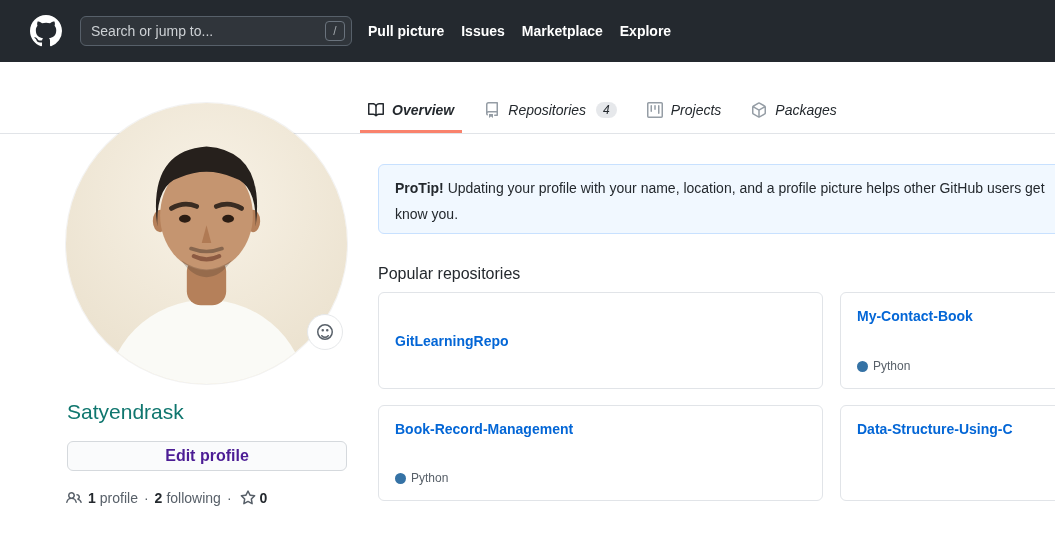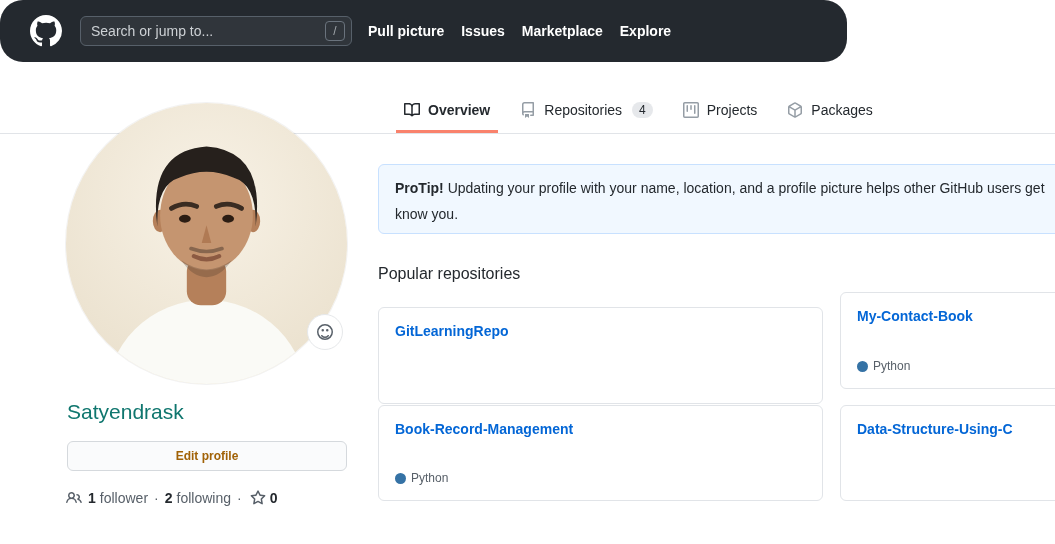--- a/index.html
+++ b/index.html
@@ -1,72 +1,72 @@
 <!DOCTYPE html>
 <html><head>
 <meta charset="utf-8">
 <style>
   html,body{margin:0;padding:0;background:#fff;}
   *{box-sizing:border-box;font-family:"Liberation Sans", sans-serif;}
   .screen{position:relative;width:1055px;height:544px;overflow:hidden;background:#fff;}
 
   
-  .navbar{position:absolute;left:0;top:0;width:847px;height:62px;background:#24292f;border-radius:23px;}
+  .navbar{position:absolute;left:0;top:0;width:1055px;height:62px;background:#24292f;}
   .logo{position:absolute;left:30px;top:15px;width:32px;height:32px;color:#fff;cursor:pointer;}
   .logo svg{width:32px;height:32px;display:block;}
   .search{position:absolute;left:80px;top:16px;width:272px;height:30px;border:1px solid #57606a;
           border-radius:6px;background:rgba(255,255,255,0.06);display:flex;align-items:center;}
   .search input{flex:1;background:transparent;border:none;outline:none;color:#fff;
           font-size:14px;padding:0 10px;}
   .search input::placeholder{color:#cdd1d5;opacity:1;}
   .slash-key{width:20px;height:20px;margin-right:6px;border:1px solid #6a737d;border-radius:4px;
           color:#a0a6ab;font-size:12px;display:flex;align-items:center;justify-content:center;}
   .nav-links{position:absolute;left:368px;top:0;height:62px;display:flex;align-items:center;gap:17px;}
   .nav-links a{color:#fff;font-size:14px;font-weight:700;text-decoration:none;cursor:pointer;white-space:nowrap;}
 
   
   .tabs-border{position:absolute;left:0;top:133px;width:1055px;height:1px;background:#e1e4e8;}
-  .tabs{position:absolute;left:396px;top:62px;height:71px;display:flex;align-items:flex-end;gap:14px;z-index:1;}
+  .tabs{position:absolute;left:360px;top:62px;height:71px;display:flex;align-items:flex-end;gap:14px;z-index:1;font-style:italic;}
   .tab{display:flex;align-items:center;gap:8px;padding:0 8px 12px;border-bottom:3px solid transparent;
        font-size:14px;color:#24292e;text-decoration:none;cursor:pointer;white-space:nowrap;}
   .tab .ticon{display:flex;color:#959da5;}
   .tab .ticon svg{width:16px;height:16px;}
   .tab.active{font-weight:700;border-bottom-color:#f9826c;}
   .tab.active .ticon{color:#24292e;}
   .counter{margin-left:2px;background:rgba(209,213,218,0.55);border-radius:10px;padding:1px 7px;
        font-size:12px;color:#24292e;font-weight:400;}
 
   
   .avatar{position:absolute;left:66px;top:103px;width:281px;height:281px;border-radius:50%;overflow:hidden;
        z-index:2;box-shadow:0 0 0 1px rgba(27,31,35,0.06);cursor:pointer;}
   .avatar svg{width:100%;height:100%;display:block;}
   .status-btn{position:absolute;left:307px;top:314px;width:36px;height:36px;border-radius:50%;background:#fff;
        border:1px solid #e6e8ea;z-index:3;display:flex;align-items:center;justify-content:center;
        color:#586069;cursor:pointer;padding:0;}
   .status-btn svg{width:16px;height:16px;}
   .username{position:absolute;left:67px;top:400px;margin:0;font-size:21px;font-weight:400;color:#0f766e;}
   .edit-btn{position:absolute;left:67px;top:441px;width:280px;height:30px;background:#fafbfc;
-       border:1px solid #d5d9dd;border-radius:6px;font-size:12px;font-weight:700;color:#a16207;cursor:pointer;}
+       border:1px solid #d5d9dd;border-radius:6px;font-size:16px;font-weight:700;color:#4c1d95;cursor:pointer;}
   .follow-row{position:absolute;left:66px;top:490px;display:flex;align-items:center;gap:4px;
        font-size:14px;color:#586069;}
   .follow-row b{color:#24292e;font-weight:700;}
   .follow-row .picon{display:flex;color:#586069;margin-right:2px;}
   .follow-row .picon svg,.follow-row .sicon svg{width:16px;height:16px;}
   .follow-row .sicon{display:flex;color:#586069;margin-left:2px;}
   .follow-row .dot{margin:0 2px;}
   .follow-row a{text-decoration:none;color:inherit;display:flex;gap:4px;align-items:center;cursor:pointer;}
 
   
   .banner{position:absolute;left:378px;top:164px;width:704px;height:70px;background:#f1f8ff;
        border:1px solid #c8e1ff;border-radius:6px;padding:10px 16px;font-size:14px;color:#24292e;line-height:26px;}
   .banner-line{white-space:nowrap;}
   .popular-heading{position:absolute;left:378px;top:265px;margin:0;font-size:16px;font-weight:400;color:#24292e;}
   .card{position:absolute;width:445px;background:#fff;border:1px solid #e1e4e8;border-radius:6px;
        padding:15px 16px;display:flex;flex-direction:column;justify-content:space-between;}
-  .card-0{left:378px;top:307px;height:97px;}
+  .card-0{left:378px;top:292px;height:97px;justify-content:center;}
   .card-1{left:840px;top:292px;height:97px;}
   .card-2{left:378px;top:405px;height:96px;text-align:center;}
   .card-3{left:840px;top:405px;height:96px;}
   .repo-name{font-size:14px;font-weight:700;color:#0366d6;text-decoration:none;cursor:pointer;align-self:flex-start;}
   .lang-row{display:flex;align-items:center;gap:5px;font-size:12px;color:#586069;}
   .lang-dot{width:11px;height:11px;border-radius:50%;display:inline-block;}
 </style>
 </head>
 <body>
 
@@ -162,21 +162,21 @@
   <h1 class="username">Satyendrask</h1>
   <button class="edit-btn">Edit profile</button>
   <div class="follow-row">
     <span class="picon">
       <svg viewBox="0 0 16 16" fill="currentColor">
           <path d="M2 5.5a3.5 3.5 0 1 1 5.898 2.549 5.508 5.508 0 0 1 3.034 4.084.75.75 0 1 1-1.482.235 4 4 0 0 0-7.9 0 .75.75 0 0 1-1.482-.236A5.507 5.507 0 0 1 3.102 8.05 3.493 3.493 0 0 1 2 5.5ZM11 4a3.001 3.001 0 0 1 2.22 5.018 5.01 5.01 0 0 1 2.56 3.012.749.749 0 0 1-.885.954.752.752 0 0 1-.549-.514 3.507 3.507 0 0 0-2.522-2.372.75.75 0 0 1-.574-.73v-.352a.75.75 0 0 1 .416-.672A1.5 1.5 0 0 0 11 5.5.75.75 0 0 1 11 4Zm-5.5-.5a2 2 0 1 0-.001 3.999A2 2 0 0 0 5.5 3.5Z"></path>
         </svg>
     </span>
     <a>
       <b>1</b>
-      <span>follower</span>
+      <span>profile</span>
     </a>
     <span class="dot">·</span>
     <a>
       <b>2</b>
       <span>following</span>
     </a>
     <span class="dot">·</span>
     <span class="sicon">
       <svg viewBox="0 0 16 16" fill="currentColor">
           <path d="M8 .25a.75.75 0 0 1 .673.418l1.882 3.815 4.21.612a.75.75 0 0 1 .416 1.279l-3.046 2.97.719 4.192a.751.751 0 0 1-1.088.791L8 12.347l-3.766 1.98a.75.75 0 0 1-1.088-.79l.72-4.194L.818 6.374a.75.75 0 0 1 .416-1.28l4.21-.611L7.327.668A.75.75 0 0 1 8 .25Zm0 2.445L6.615 5.5a.75.75 0 0 1-.564.41l-3.097.45 2.24 2.184a.75.75 0 0 1 .216.664l-.528 3.084 2.769-1.456a.75.75 0 0 1 .698 0l2.77 1.456-.53-3.084a.75.75 0 0 1 .216-.664l2.24-2.183-3.096-.45a.75.75 0 0 1-.564-.41L8 2.694Z"></path>

